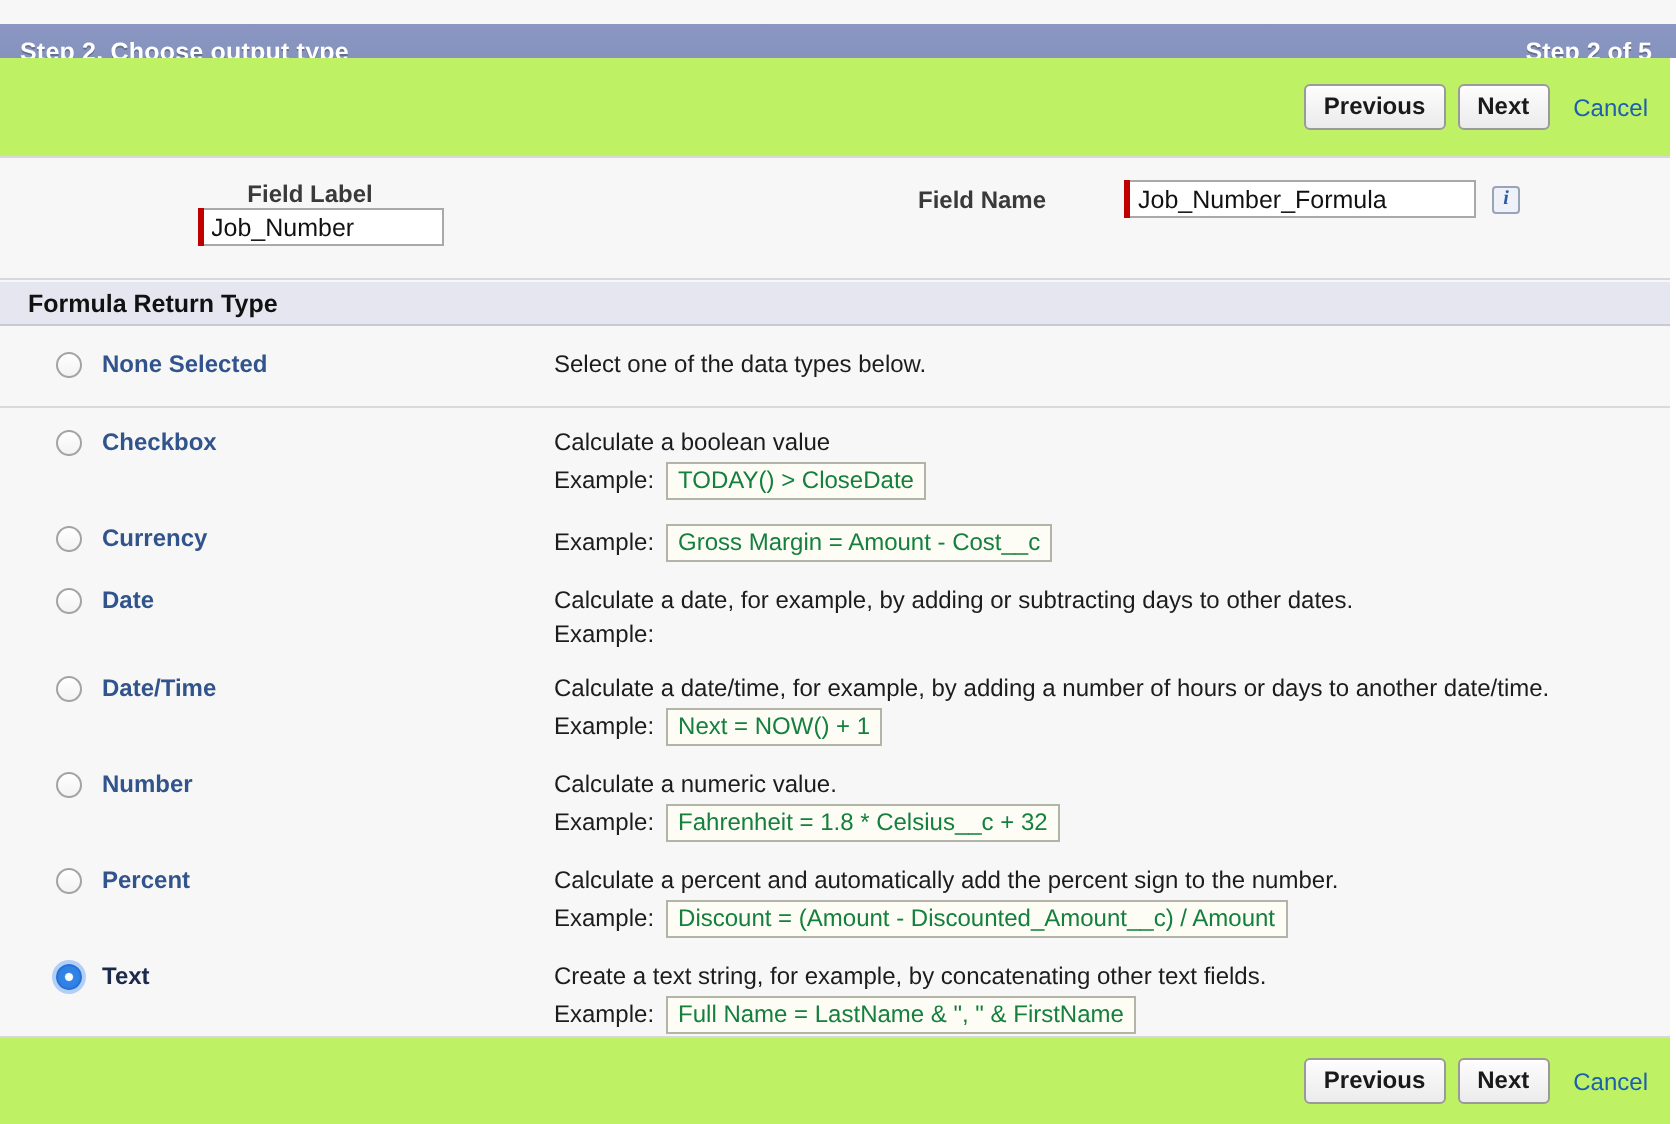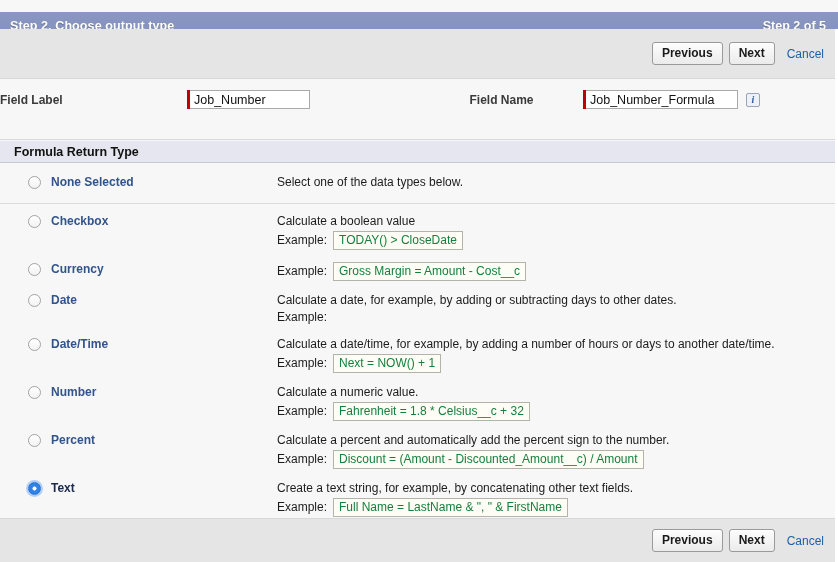--- a/index.html
+++ b/index.html
@@ -50,21 +50,21 @@
     font-weight: bold;
     font-size: 12.5px;
     text-shadow: 0 1px 0 rgba(0,0,0,0.25);
   }
 
   
   .buttonbar {
     position: absolute;
     left: 0;
     width: 838px;
-    background: #e5e5e5;
+    background: #bef264;
     display: flex;
     align-items: center;
     justify-content: flex-end;
     padding-right: 14px;
   }
   .buttonbar.top {
     top: 29px;
     height: 50px;
     border-bottom: 1px solid #d8d8dc;
   }
@@ -107,21 +107,21 @@
     width: 838px;
     height: 60px;
     background: #f7f7f8;
     border-bottom: 1px solid #d8d8dc;
   }
   .fld {
     position: absolute;
     display: flex;
     align-items: center;
   }
-  .fld.label-fld { left: 0; top: 10px; width: 310px; justify-content: space-between; }
+  .fld.label-fld { left: 0; top: 10px; width: 310px; justify-content: flex-start; flex-direction: column; }
   .fld.name-fld  { left: 430px; top: 10px; width: 330px; justify-content: flex-start; }
 
   .fld-label {
     font-weight: bold;
     font-size: 12px;
     color: #3a3a3a;
     white-space: nowrap;
   }
   .name-fld .fld-label { width: 146px; text-align: center; }
 
@@ -141,21 +141,21 @@
     color: #111111;
     border: 1px solid #a9a9a9;
     border-left: none;
     background: #ffffff;
     padding: 2px 4px;
     outline: none;
     height: 19px;
     line-height: 15px;
   }
   .txt-input.w1 { width: 120px; }
-  .txt-input.w2 { width: 152px; }
+  .txt-input.w2 { width: 173px; }
 
   .info-icon {
     display: inline-flex;
     align-items: center;
     justify-content: center;
     width: 14px;
     height: 14px;
     margin-left: 8px;
     align-self: center;
     border: 1px solid #9aa4b8;

